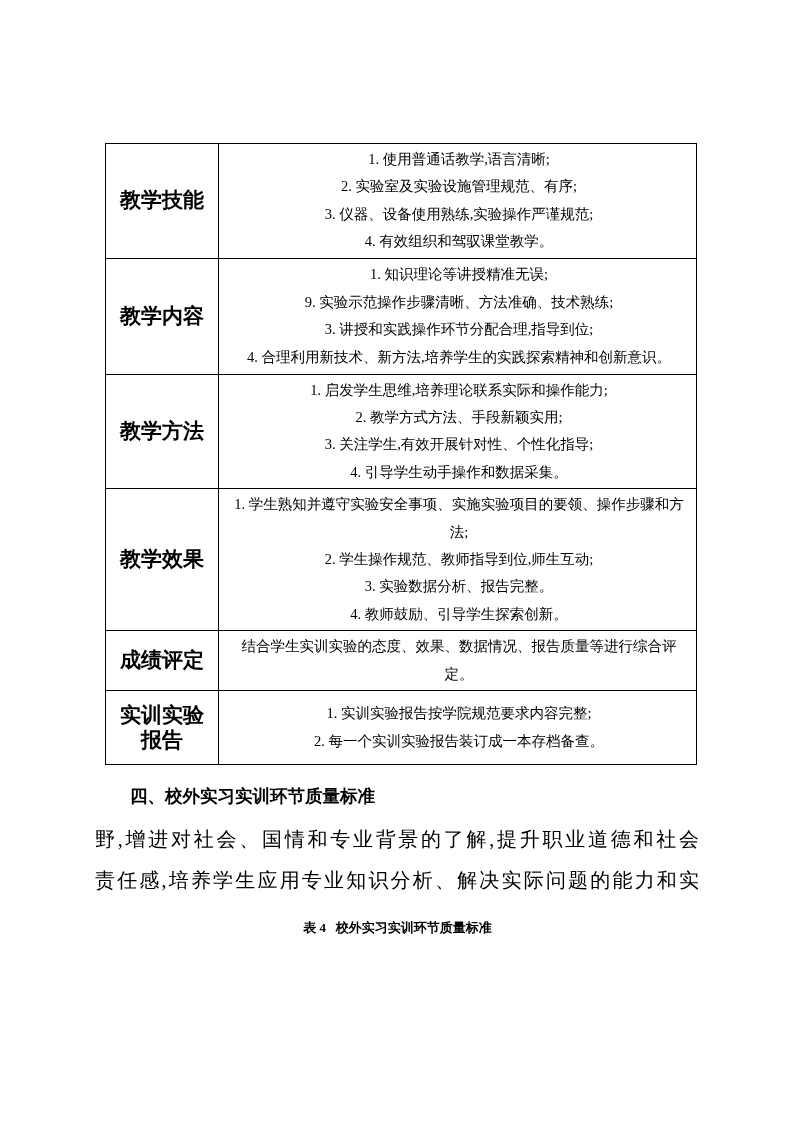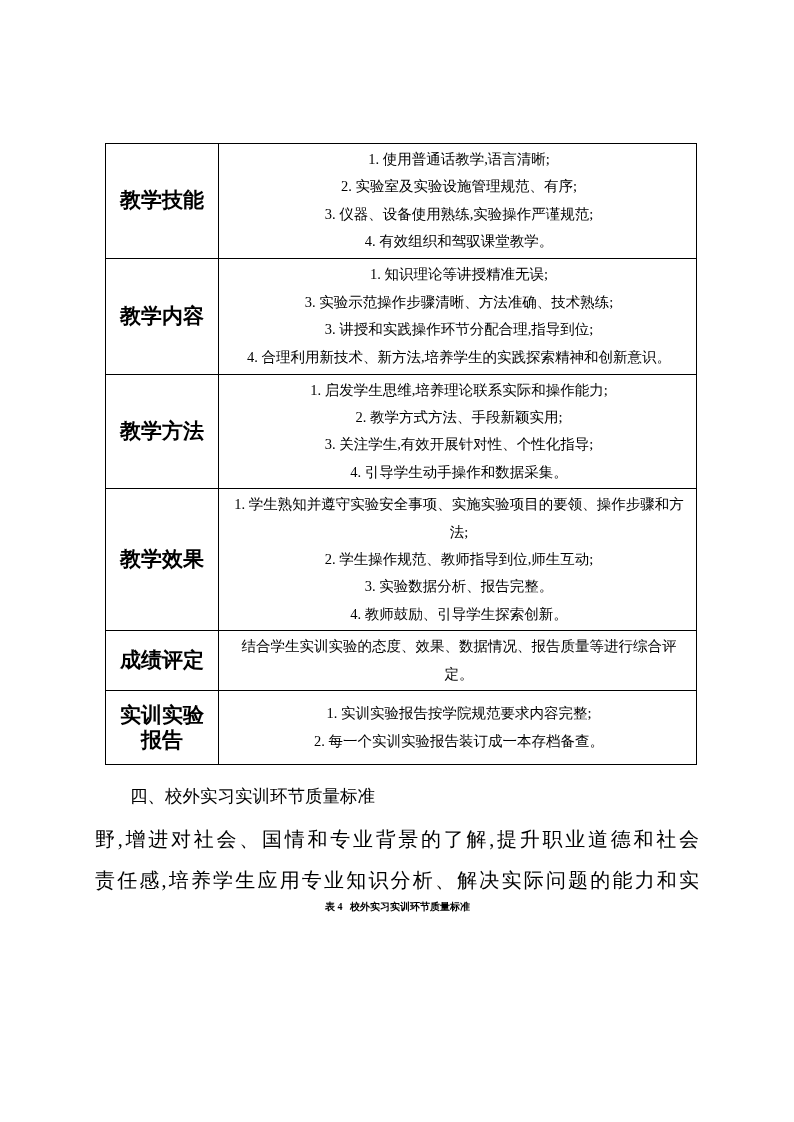--- a/index.html
+++ b/index.html
@@ -39,35 +39,36 @@
     line-height: 27.4px;
     vertical-align: middle;
     padding: 2px 6px 2px 9px;
   }
   td.row-content .cell-line { text-align: center; }
   
   .section-heading {
     margin-top: 17px;
     padding-left: 2em;
     font-size: 17.5px;
-    font-weight: normal;
+    font-weight: bold;
     line-height: 29px;
   }
   .paragraph { margin-top: 8px; font-size: 20px; }
   .para-line {
     line-height: 40.5px;
     text-align: justify;
     text-align-last: justify;
     letter-spacing: 1px;
   }
   .para-line.first { text-indent: 2em; }
   .para-line.last { text-align: left; text-align-last: left; }
   .table-caption {
+    margin-top: 19px;
     text-align: center;
-    font-size: 10px;
+    font-size: 13px;
     font-weight: bold;
     white-space: pre;
   }
 </style>
 </head>
 <body>
 
 <div class="page">
 
   <table class="std-table">
@@ -78,21 +79,21 @@
             <div class="cell-line">1. 使用普通话教学,语言清晰;</div>
             <div class="cell-line">2. 实验室及实验设施管理规范、有序;</div>
             <div class="cell-line">3. 仪器、设备使用熟练,实验操作严谨规范;</div>
             <div class="cell-line">4. 有效组织和驾驭课堂教学。</div>
           </td>
         </tr>
         <tr style="height: 116px;">
           <th class="row-label">教学内容</th>
           <td class="row-content">
             <div class="cell-line">1. 知识理论等讲授精准无误;</div>
-            <div class="cell-line">3. 实验示范操作步骤清晰、方法准确、技术熟练;</div>
+            <div class="cell-line">9. 实验示范操作步骤清晰、方法准确、技术熟练;</div>
             <div class="cell-line">3. 讲授和实践操作环节分配合理,指导到位;</div>
             <div class="cell-line">4. 合理利用新技术、新方法,培养学生的实践探索精神和创新意识。</div>
           </td>
         </tr>
         <tr style="height: 110px;">
           <th class="row-label">教学方法</th>
           <td class="row-content">
             <div class="cell-line">1. 启发学生思维,培养理论联系实际和操作能力;</div>
             <div class="cell-line">2. 教学方式方法、手段新颖实用;</div>
             <div class="cell-line">3. 关注学生,有效开展针对性、个性化指导;</div>

